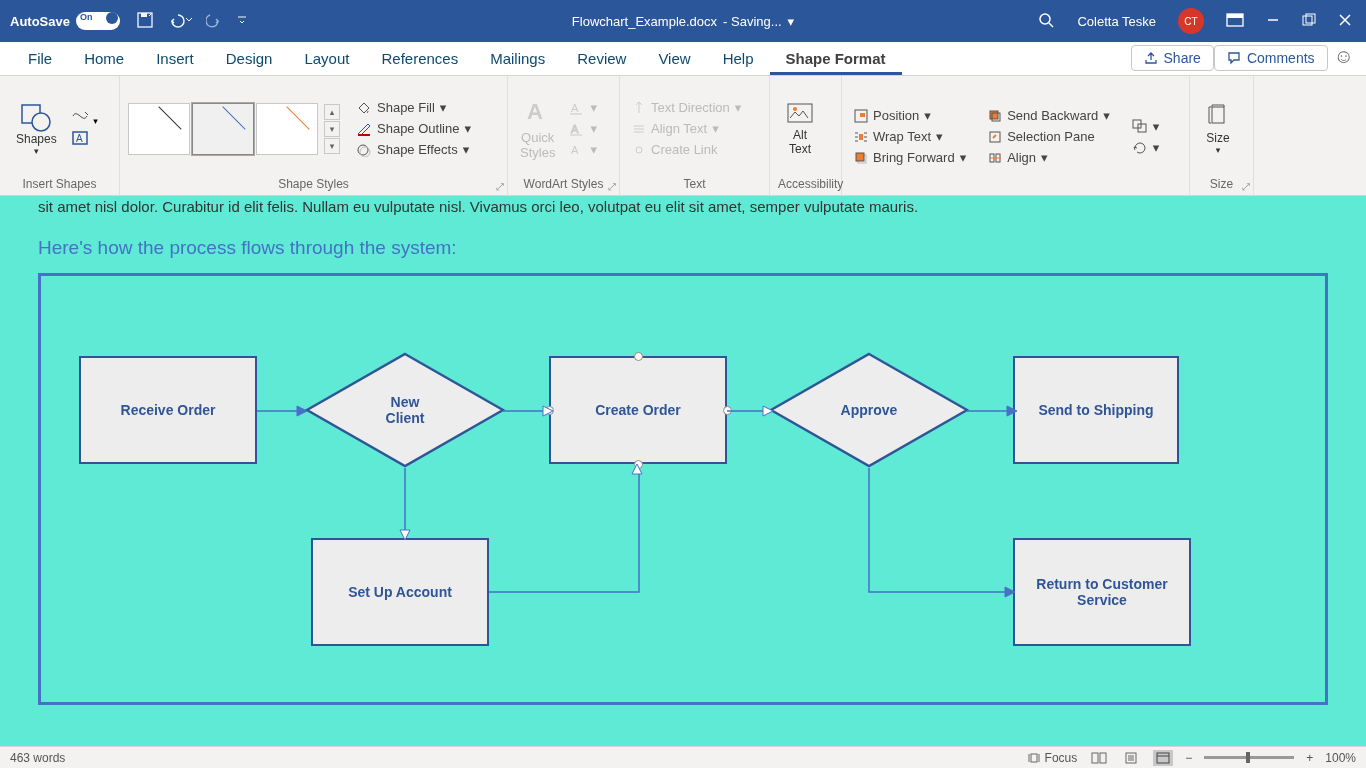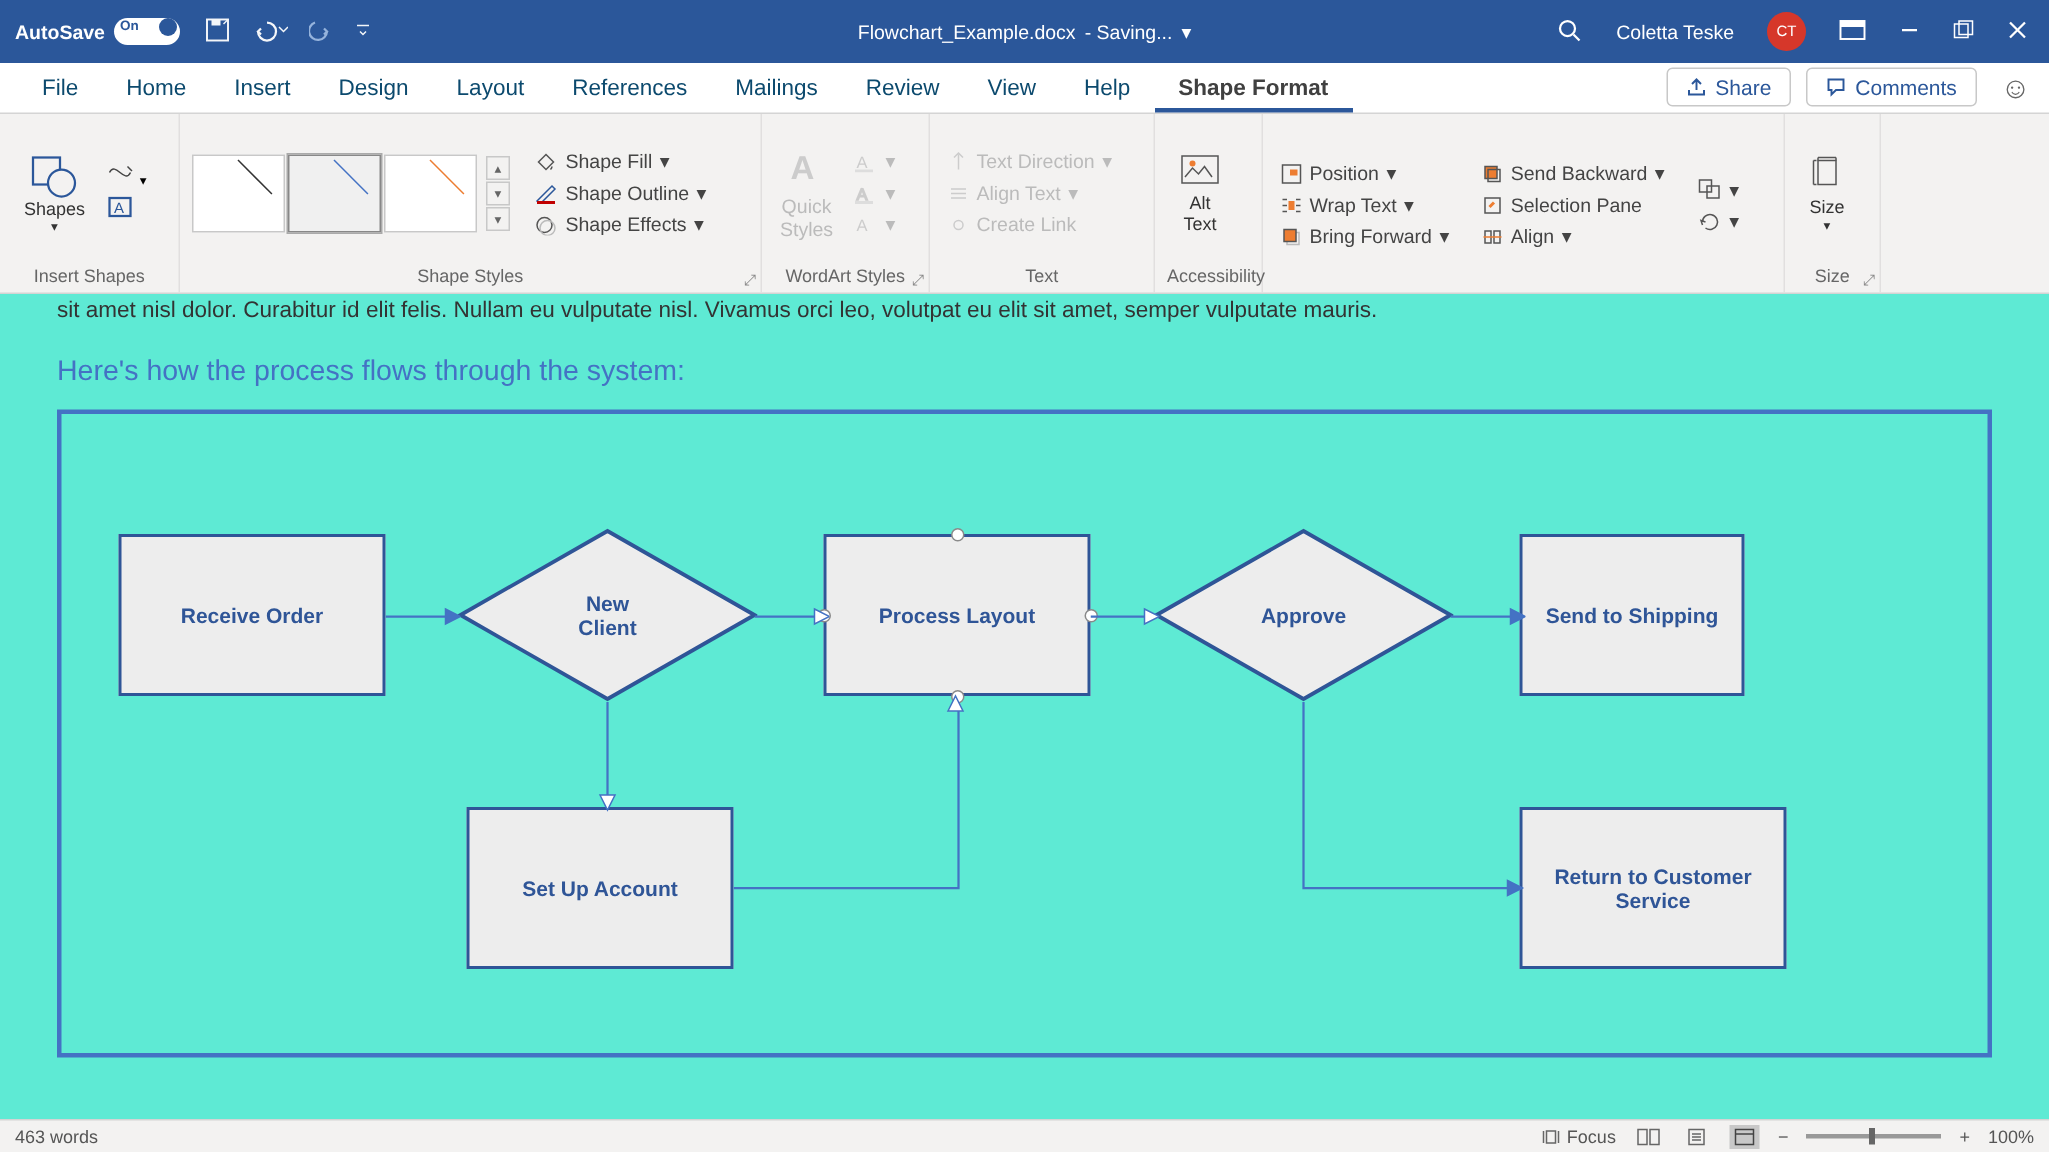--- a/index.html
+++ b/index.html
@@ -10,21 +10,21 @@
 .toggle-on{color:#2b579a;font-size:9px;font-weight:bold;margin-left:4px}
 .toggle-knob{width:12px;height:12px;border-radius:50%;background:#2b579a;position:absolute;right:2px}
 .qat{display:flex;align-items:center;margin-left:16px;gap:14px}
 .qat svg{opacity:.95}
 .title-center{position:absolute;left:50%;transform:translateX(-50%);display:flex;align-items:center;gap:6px}
 .title-right{margin-left:auto;display:flex;align-items:center;gap:22px;margin-right:14px}
 .userbadge{width:26px;height:26px;border-radius:50%;background:#d6372a;display:flex;align-items:center;justify-content:center;font-size:10px}
 .menubar{height:34px;background:#fff;display:flex;align-items:end;padding:0 12px;border-bottom:1px solid #d4d4d4}
 .tab{padding:6px 16px 8px;font-size:15px;color:#0c4a6e;cursor:pointer}
 .tab.hot{color:#404040;font-weight:600;border-bottom:3px solid #2b579a;padding-bottom:5px}
-.actions-right{margin-left:auto;display:flex;align-items:flex-end;gap:10px;padding-bottom:4px}
+.actions-right{margin-left:auto;display:flex;align-items:flex-start;padding-bottom:4px}
 .pillbtn{border:1px solid #c8c8c8;padding:4px 12px;border-radius:4px;font-size:14px;color:#2b579a;display:flex;align-items:center;gap:6px;cursor:pointer}
 .smile{font-size:20px;color:#666;margin-left:6px}
 .ribbon{height:120px;background:#f3f2f1;border-bottom:1px solid #d4d4d4;display:flex}
 .rgroup{border-right:1px solid #e1dfdf;padding:4px 8px 2px;display:flex;flex-direction:column;justify-content:space-between}
 .rlabel{text-align:center;font-size:12px;color:#666;padding-bottom:2px}
 .rbody{flex:1;display:flex;align-items:center;gap:6px}
 .bigbtn{display:flex;flex-direction:column;align-items:center;justify-content:center;padding:4px 8px;cursor:pointer;font-size:12px;color:#333}
 .sbtn{font-size:13px;color:#444;padding:2px 4px;display:flex;align-items:center;gap:5px;cursor:pointer;white-space:nowrap}
 .sbtn.dis{color:#bbb;cursor:default}
 .gallery{display:flex;gap:2px}
@@ -338,34 +338,34 @@
     <div class="box" style="left:38px;top:80px;width:178px;height:108px">Receive Order</div>
 
     <div class="diamond" style="left:264px;top:76px;width:200px;height:116px">
       <svg width="200" height="116">
           <polygon points="100,2 198,58 100,114 2,58" fill="#ededed" stroke="#2f5597" stroke-width="2.5"></polygon>
         </svg>
       <div class="dtext" style="white-space:pre-line">New
 Client</div>
     </div>
 
-    <div class="box" style="left:508px;top:80px;width:178px;height:108px">Process Layout</div>
+    <div class="box" style="left:508px;top:80px;width:178px;height:108px">Create Order</div>
     <div class="selhandle" style="left:593px;top:76px"></div>
     <div class="selhandle" style="left:504px;top:130px"></div>
     <div class="selhandle" style="left:682px;top:130px"></div>
     <div class="selhandle" style="left:593px;top:184px"></div>
 
     <div class="diamond" style="left:728px;top:76px;width:200px;height:116px">
       <svg width="200" height="116">
           <polygon points="100,2 198,58 100,114 2,58" fill="#ededed" stroke="#2f5597" stroke-width="2.5"></polygon>
         </svg>
       <div class="dtext">Approve</div>
     </div>
 
-    <div class="box" style="left:972px;top:80px;width:150px;height:108px">Send to Shipping</div>
+    <div class="box" style="left:972px;top:80px;width:166px;height:108px">Send to Shipping</div>
 
     <div class="box" style="left:270px;top:262px;width:178px;height:108px">Set Up Account</div>
 
     <div class="box" style="left:972px;top:262px;width:178px;height:108px">Return to
 Customer Service</div>
 
     <svg class="arrow" style="left:216px;top:128px" width="50" height="14">
         <path d="M0 7h40" stroke-width="1.5"></path>
         <polygon points="40,2 50,7 40,12" fill="#4472c4"></polygon>
       </svg>

